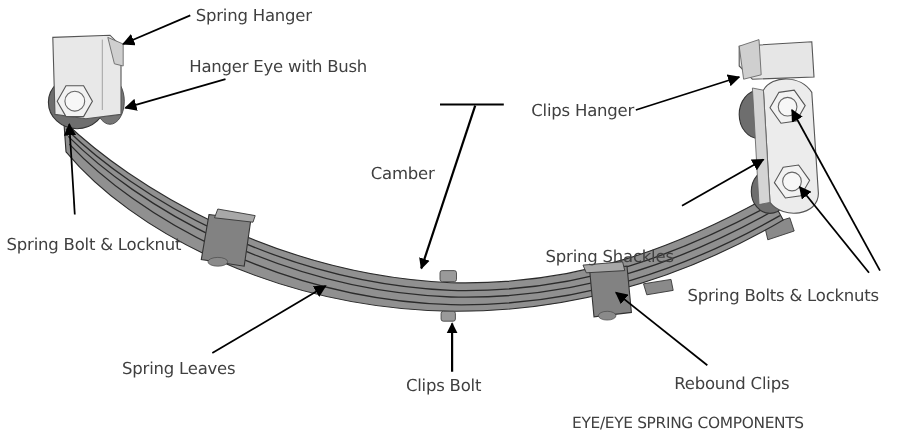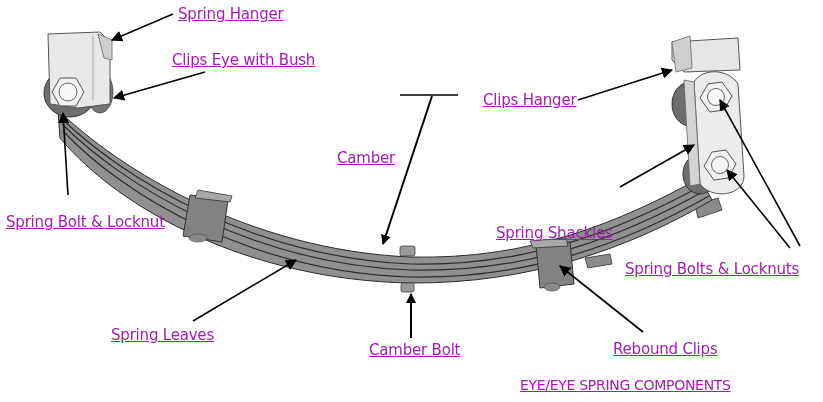--- a/index.html
+++ b/index.html
@@ -1,18 +1,18 @@
 <!DOCTYPE html>
 <html><head>
   <meta charset="utf-8">
   <style>
     html, body { margin: 0; padding: 0; background: #ffffff; }
     body { width: 823px; height: 402px; overflow: hidden; position: relative; }
     #diagram { position: absolute; left: 0; top: 0; width: 823px; height: 402px; }
-    .lbl { position: absolute; font-family: "DejaVu Sans", sans-serif; font-size: 15px; color: #a21caf; white-space: nowrap; letter-spacing: -0.2px; line-height: 18px; text-decoration: underline; }
+    .lbl { position: absolute; font-family: "DejaVu Sans", sans-serif; font-size: 15px; color: #404040; white-space: nowrap; letter-spacing: -0.2px; line-height: 18px; }
     .caption { font-size: 14px; letter-spacing: -0.3px; }
   </style>
 </head>
 <body>
 
 <svg id="diagram" viewBox="0 0 823 402" xmlns="http://www.w3.org/2000/svg">
   <defs>
     <marker id="ah" viewBox="0 0 10 10" refX="9" refY="5" markerWidth="7" markerHeight="7" orient="auto-start-reverse">
       <path d="M0,0 L10,5 L0,10 z" fill="#000"></path>
     </marker>
@@ -91,22 +91,22 @@
     <line x1="620" y1="187" x2="694" y2="145" marker-end="url(#ah)"></line>
     <line x1="800" y1="246" x2="720" y2="100" marker-end="url(#ah)"></line>
     <line x1="790" y1="248" x2="727" y2="170" marker-end="url(#ah)"></line>
     <line x1="193" y1="321" x2="296" y2="260" marker-end="url(#ah)"></line>
     <line x1="411" y1="338" x2="411" y2="294" marker-end="url(#ahBig)" stroke-width="2"></line>
     <line x1="643" y1="332" x2="560" y2="266" marker-end="url(#ah)"></line>
   </g>
 </svg>
 
 <div class="lbl" style="left:178px; top:5px;">Spring Hanger</div>
-<div class="lbl" style="left:172px; top:51px;">Clips Eye with Bush</div>
+<div class="lbl" style="left:172px; top:51px;">Hanger Eye with Bush</div>
 <div class="lbl" style="left:483px; top:91px;">Clips Hanger</div>
 <div class="lbl" style="left:337px; top:149px;">Camber</div>
 <div class="lbl" style="left:496px; top:180px;margin-top:44px;">Spring Shackles</div>
 <div class="lbl" style="left:6px; top:213px;">Spring Bolt &amp; Locknut</div>
 <div class="lbl" style="left:625px; top:260px;">Spring Bolts &amp; Locknuts</div>
 <div class="lbl" style="left:111px; top:326px;">Spring Leaves</div>
 <div class="lbl" style="left:613px; top:340px;">Rebound Clips</div>
-<div class="lbl" style="left:369px; top:341px;">Camber Bolt</div>
+<div class="lbl" style="left:369px; top:341px;">Clips Bolt</div>
 <div class="lbl caption" style="left:520px; top:376px;">EYE/EYE SPRING COMPONENTS</div>
 
 </body></html>

